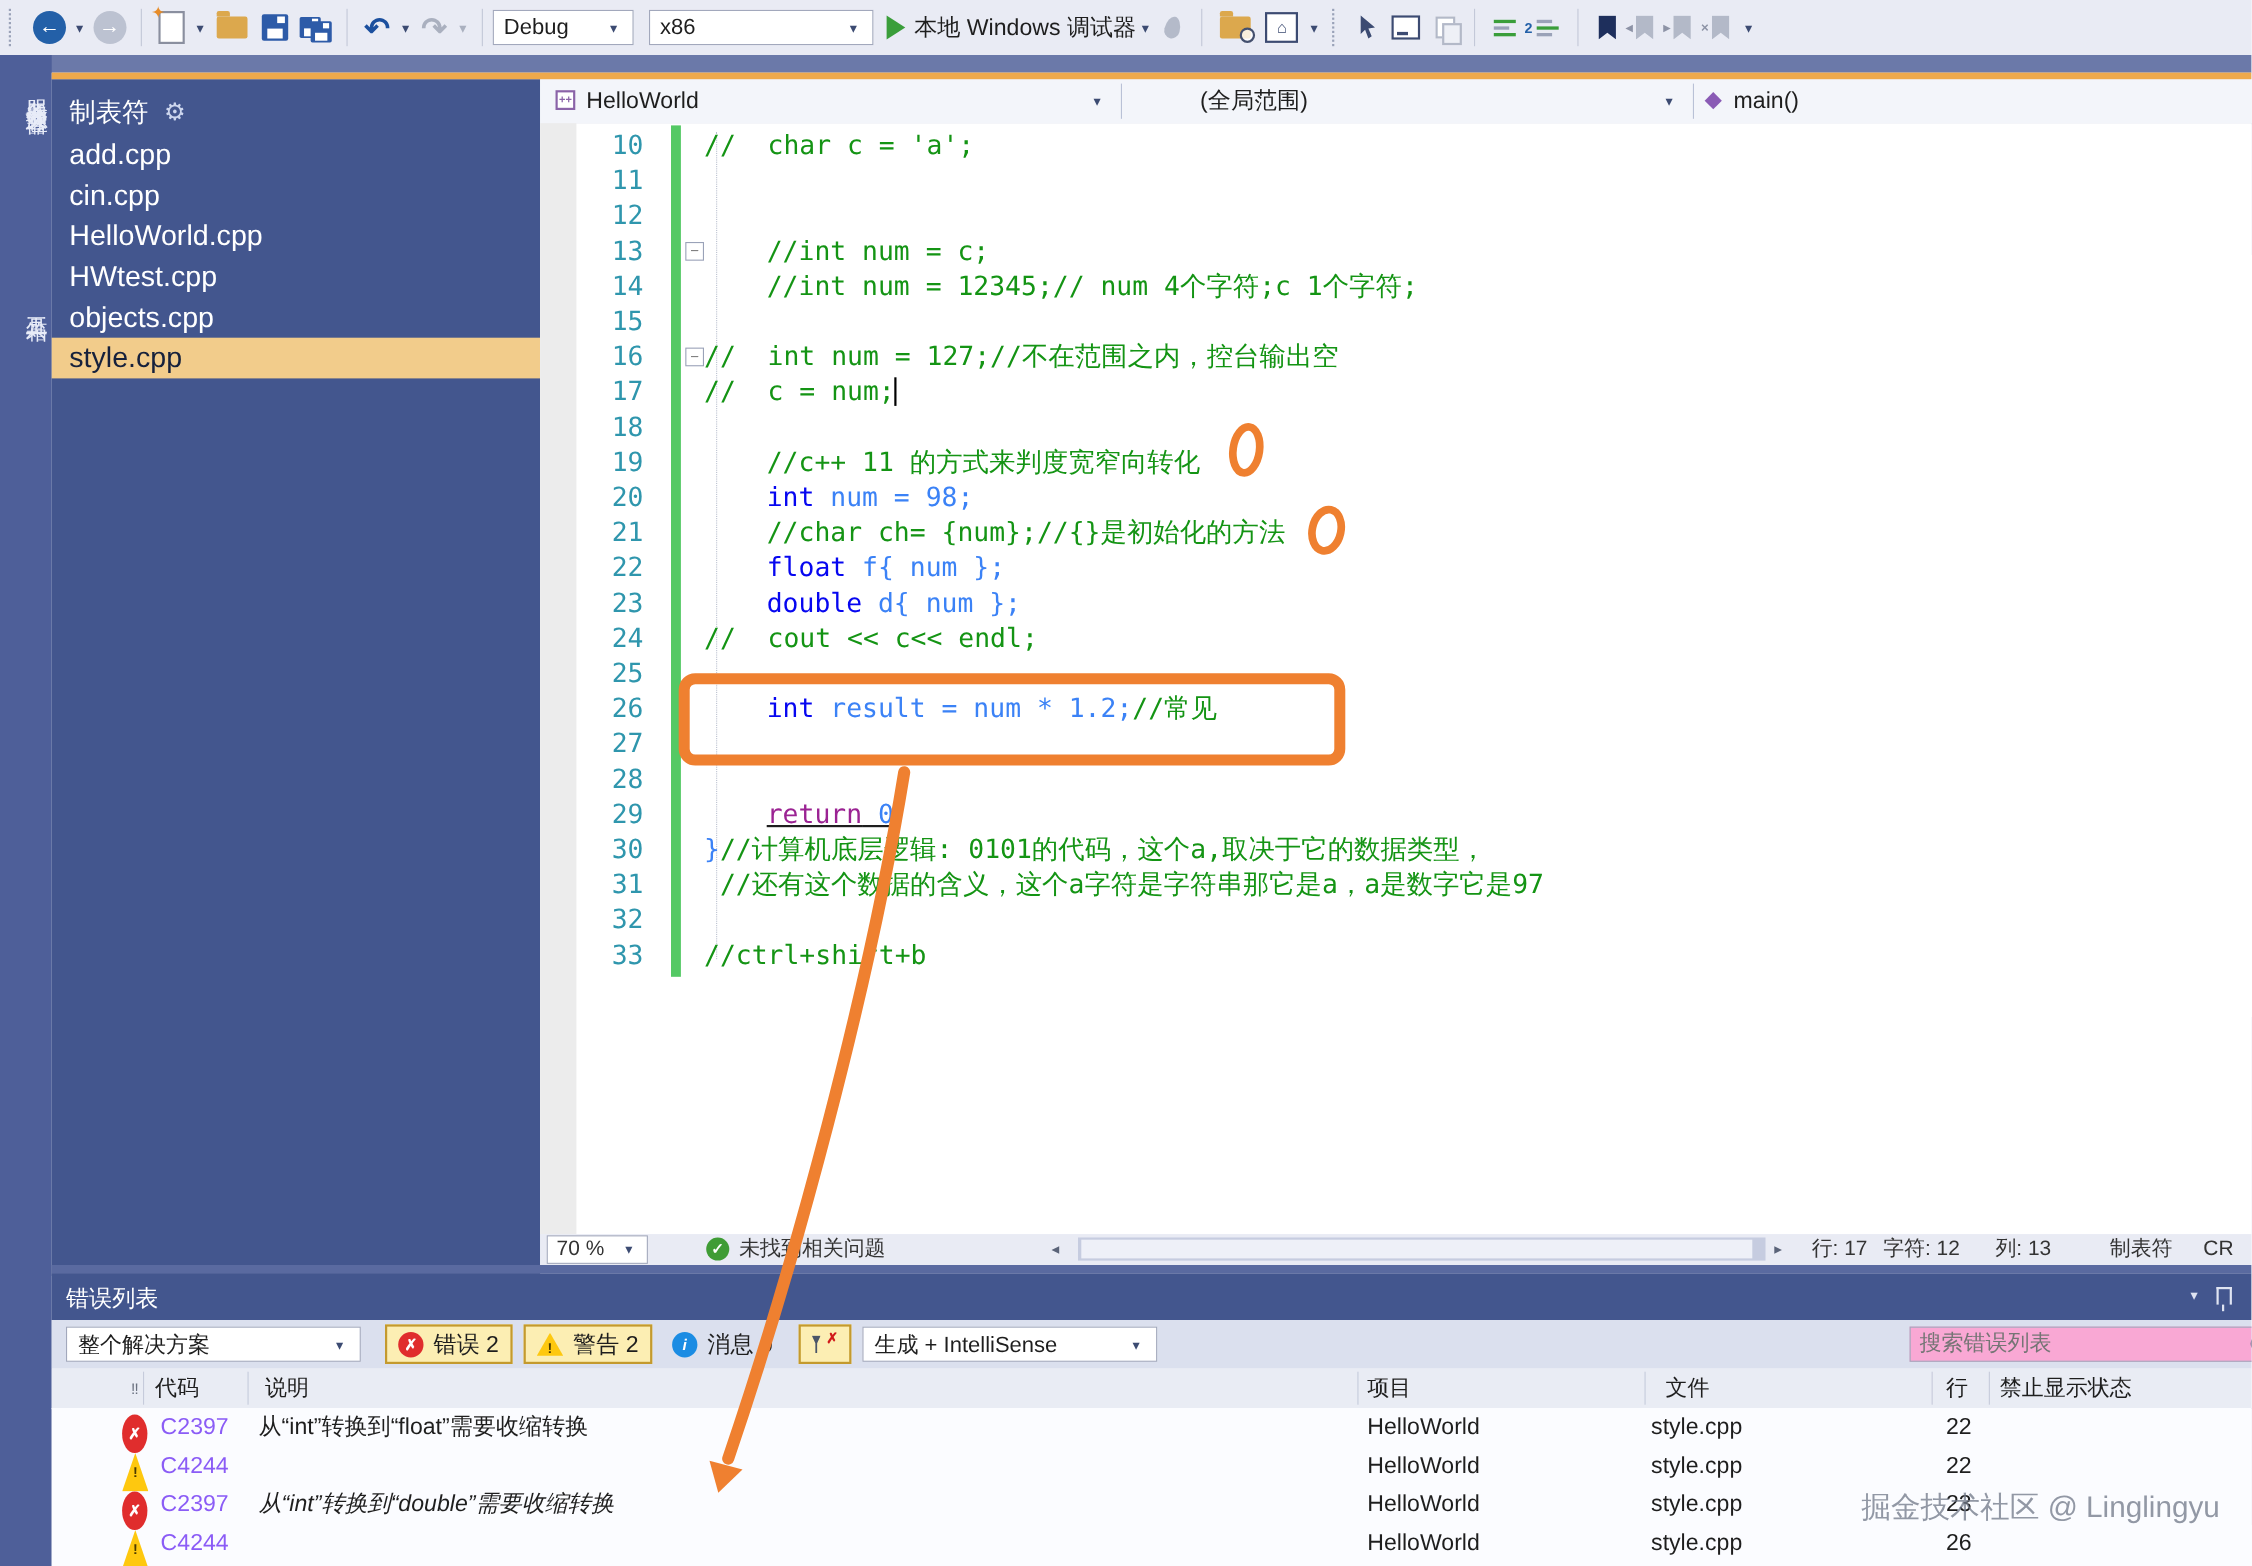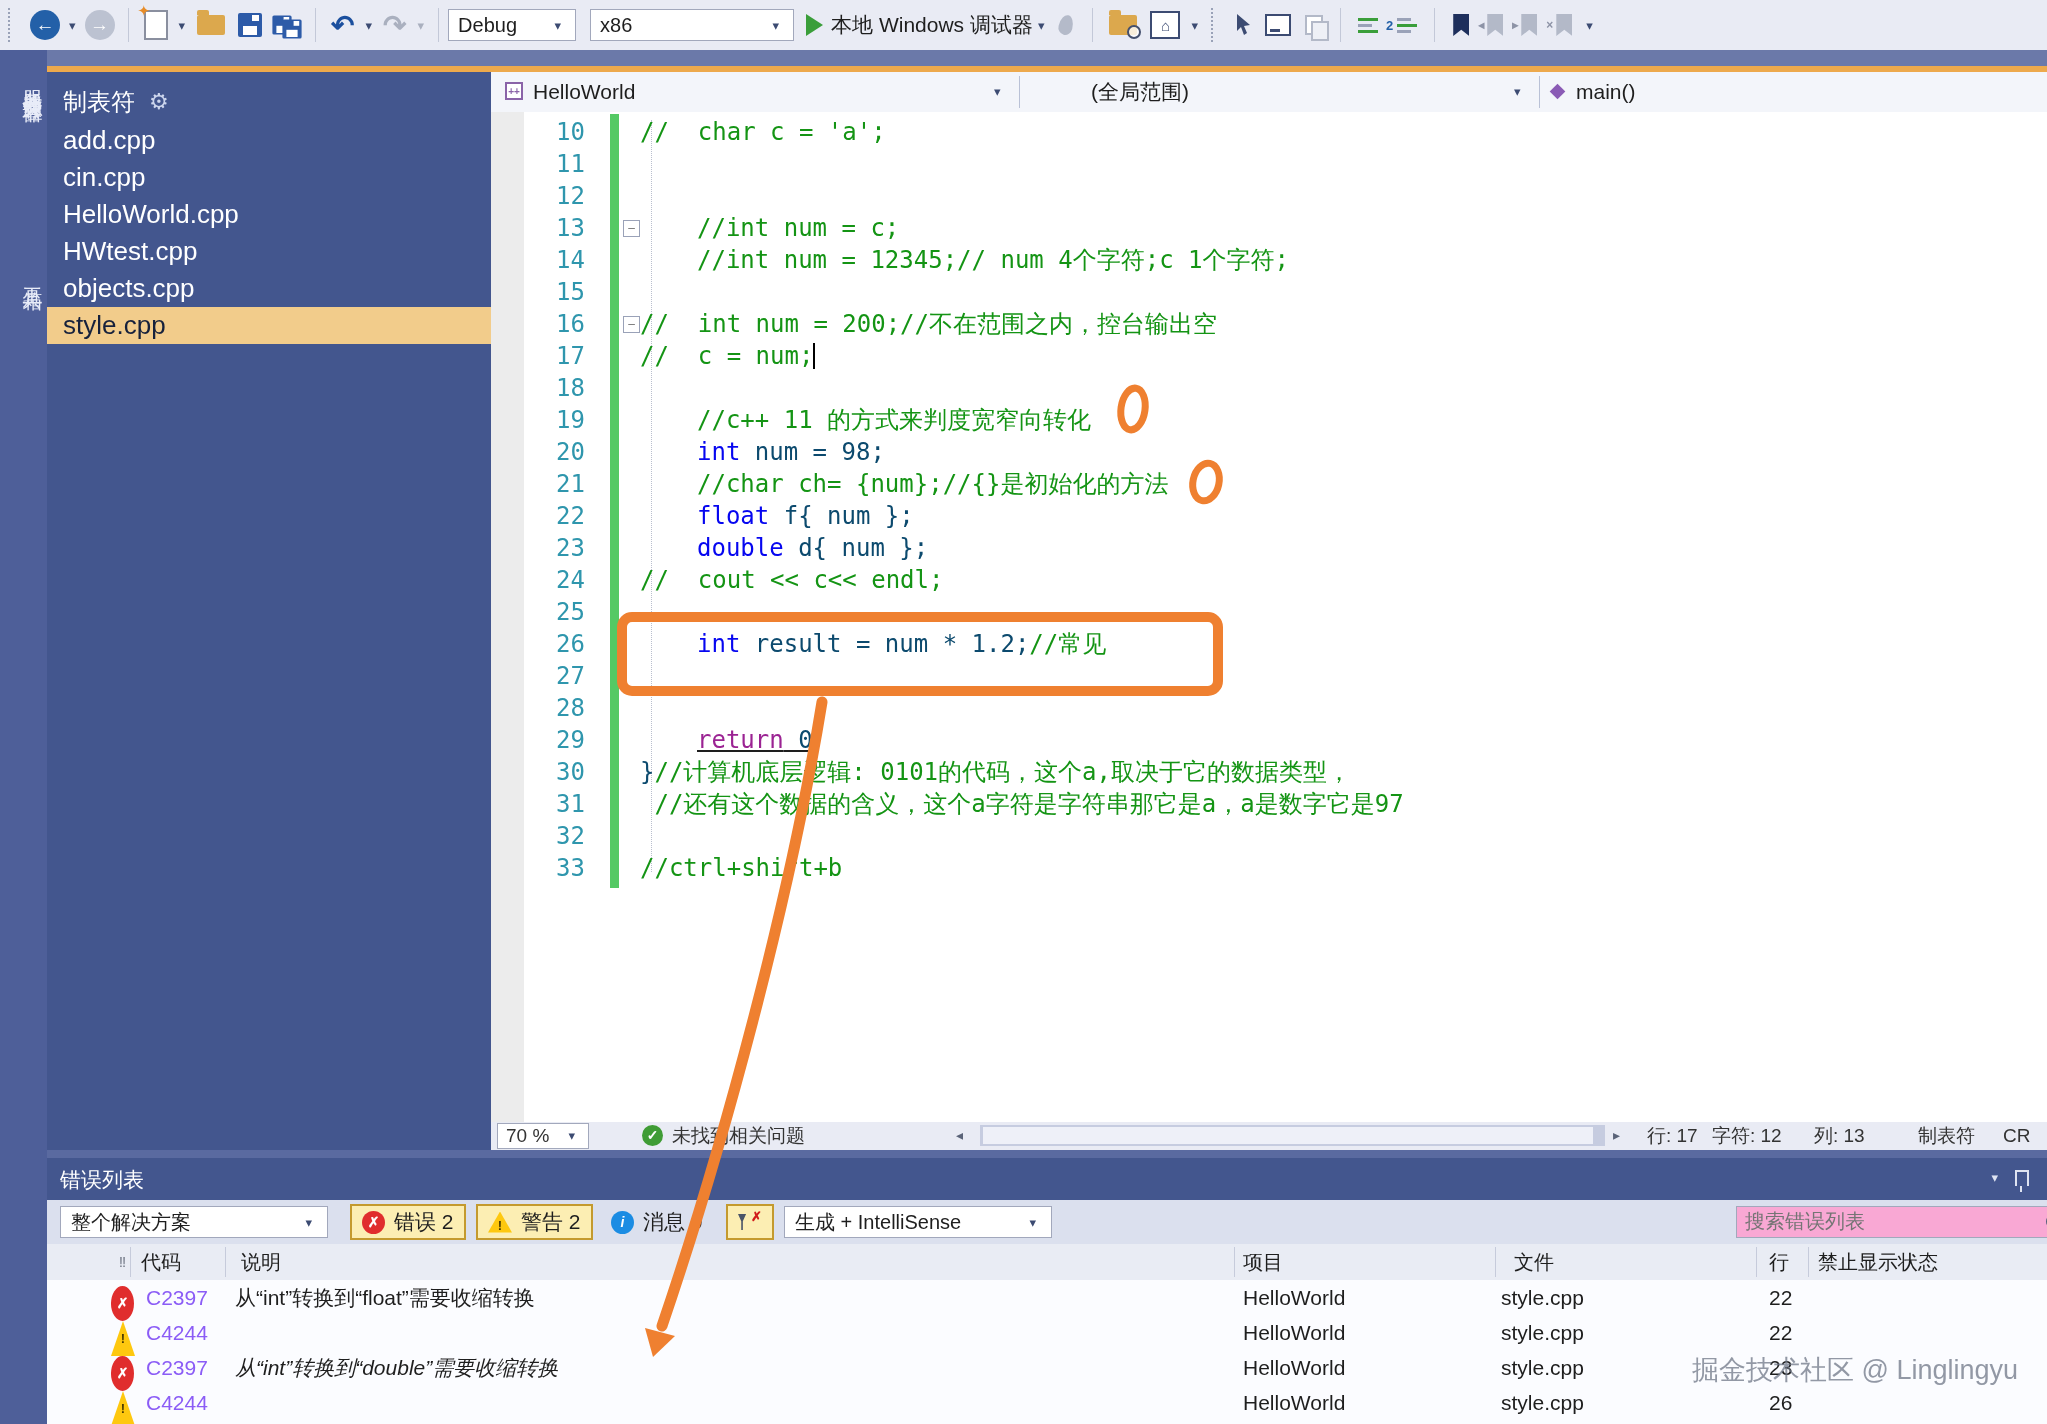--- a/index.html
+++ b/index.html
@@ -61,21 +61,21 @@
   .navtxt{position:absolute;top:0;height:40px;line-height:40px;font-size:21px;color:#1e1e1e;}
   .projico{position:absolute;top:10px;width:18px;height:18px;border:2px solid #8a63a8;background:#fff;
            color:#8a63a8;font-size:10px;font-weight:bold;text-align:center;line-height:16px;box-sizing:border-box;}
   .cube{position:absolute;top:13px;width:13px;height:13px;background:#8a5bb5;transform:rotate(45deg) scale(.85);}
   #editor{left:491px;top:112px;width:1556px;height:1010px;background:#ffffff;}
   #glyphmargin{left:0px;top:0px;width:33px;height:1010px;background:#ececec;}
   #changebar{left:119px;top:2px;width:9px;height:774px;background:#54c964;}
   .ln-num{position:absolute;left:14px;width:80px;text-align:right;color:#2f96ad;
           font:24px/32px "DejaVu Sans Mono",monospace;}
   .code-row{position:absolute;white-space:pre;font:24px/32px "DejaVu Sans Mono",monospace;}
-  .sg-com{color:#149414;} .sg-kw{color:#0606f0;} .sg-ret{color:#9b2393;} .sg-pl{color:#0c4a6e;}
+  .sg-com{color:#149414;} .sg-kw{color:#0606f0;} .sg-ret{color:#9b2393;} .sg-pl{color:#3b82f6;}
   .fold{position:absolute;left:132px;width:15px;height:15px;border:1px solid #9aa2b8;background:#fff;
         font:11px/13px "DejaVu Sans Mono",monospace;text-align:center;color:#555;}
   #indentguide{left:160px;top:8px;width:0px;height:752px;border-left:1px dotted #b9bfce;}
   #cursor-caret{left:322px;width:2px;height:26px;background:#000;}
   
   #estatus{left:491px;top:1122px;width:1556px;height:28px;background:#e9ebf4;font-size:19px;color:#333;}
   .est{position:absolute;top:0;height:28px;line-height:28px;}
   .zoombox{left:6px;top:1px;width:92px;height:26px;background:#fff;border:1px solid #a2a8bc;
            display:flex;align-items:center;justify-content:space-between;padding:0 8px;box-sizing:border-box;}
   .chk{position:absolute;left:151px;top:3px;width:21px;height:21px;border-radius:50%;background:#3f9c35;color:#fff;
@@ -250,21 +250,21 @@
         <div class="ln-num" style="top: 36px;">11</div>
         <div class="ln-num" style="top: 68px;">12</div>
         <div class="ln-num" style="top: 100px;">13</div>
         <div class="fold" style="top: 108px;">–</div>
         <div class="code-row" style="top: 100px; left: 206px;"><span class="sg-com">//int num = c;</span></div>
         <div class="ln-num" style="top: 132px;">14</div>
         <div class="code-row" style="top: 132px; left: 206px;"><span class="sg-com">//int num = 12345;// num 4个字符;c 1个字符;</span></div>
         <div class="ln-num" style="top: 164px;">15</div>
         <div class="ln-num" style="top: 196px;">16</div>
         <div class="fold" style="top: 204px;">–</div>
-        <div class="code-row" style="top: 196px; left: 149px;"><span class="sg-com">//  int num = 200;//不在范围之内，控台输出空</span></div>
+        <div class="code-row" style="top: 196px; left: 149px;"><span class="sg-com">//  int num = 127;//不在范围之内，控台输出空</span></div>
         <div class="ln-num" style="top: 228px;">17</div>
         <div class="code-row" style="top: 228px; left: 149px;"><span class="sg-com">//  c = num;</span></div>
         <div class="ln-num" style="top: 260px;">18</div>
         <div class="ln-num" style="top: 292px;">19</div>
         <div class="code-row" style="top: 292px; left: 206px;"><span class="sg-com">//c++ 11 的方式来判度宽窄向转化</span></div>
         <div class="ln-num" style="top: 324px;">20</div>
         <div class="code-row" style="top: 324px; left: 206px;"><span class="sg-kw">int</span><span class="sg-pl"> num = 98;</span></div>
         <div class="ln-num" style="top: 356px;">21</div>
         <div class="code-row" style="top: 356px; left: 206px;"><span class="sg-com">//char ch= {num};//{}是初始化的方法</span></div>
         <div class="ln-num" style="top: 388px;">22</div>

